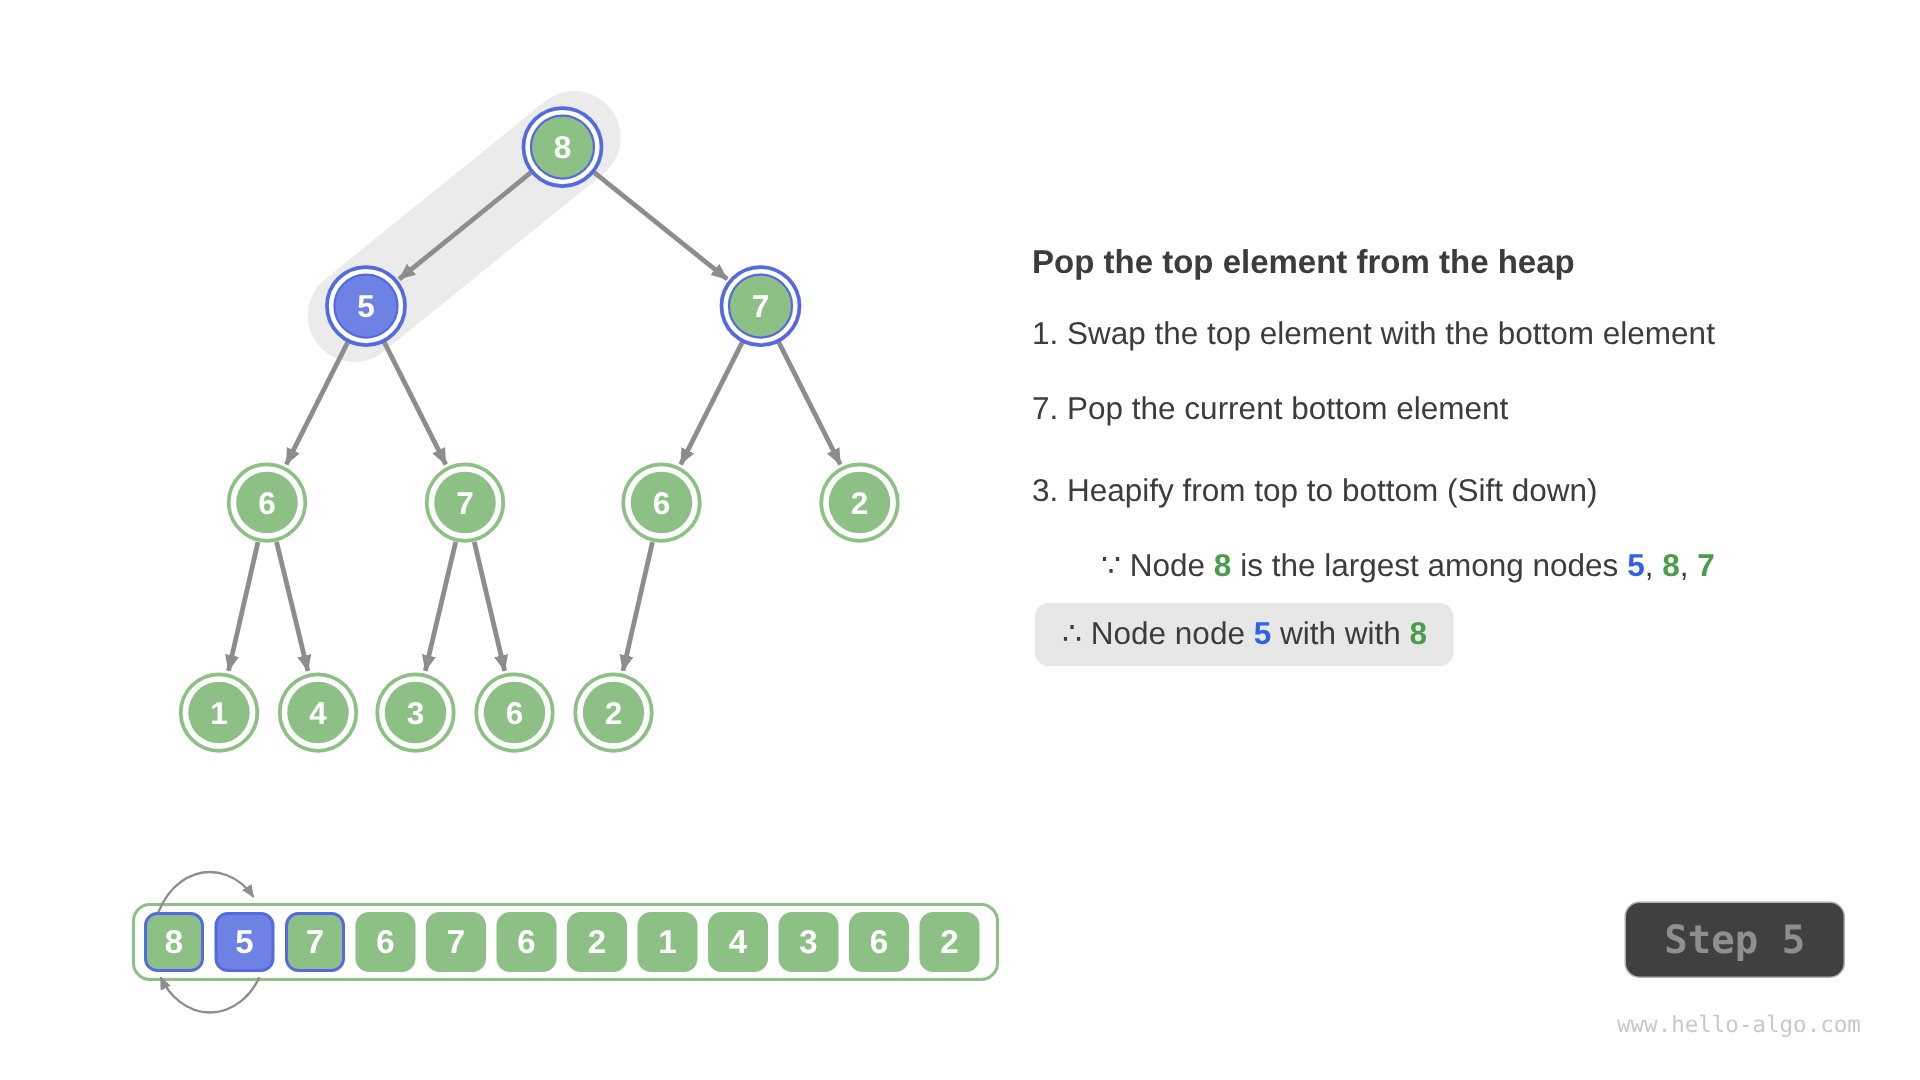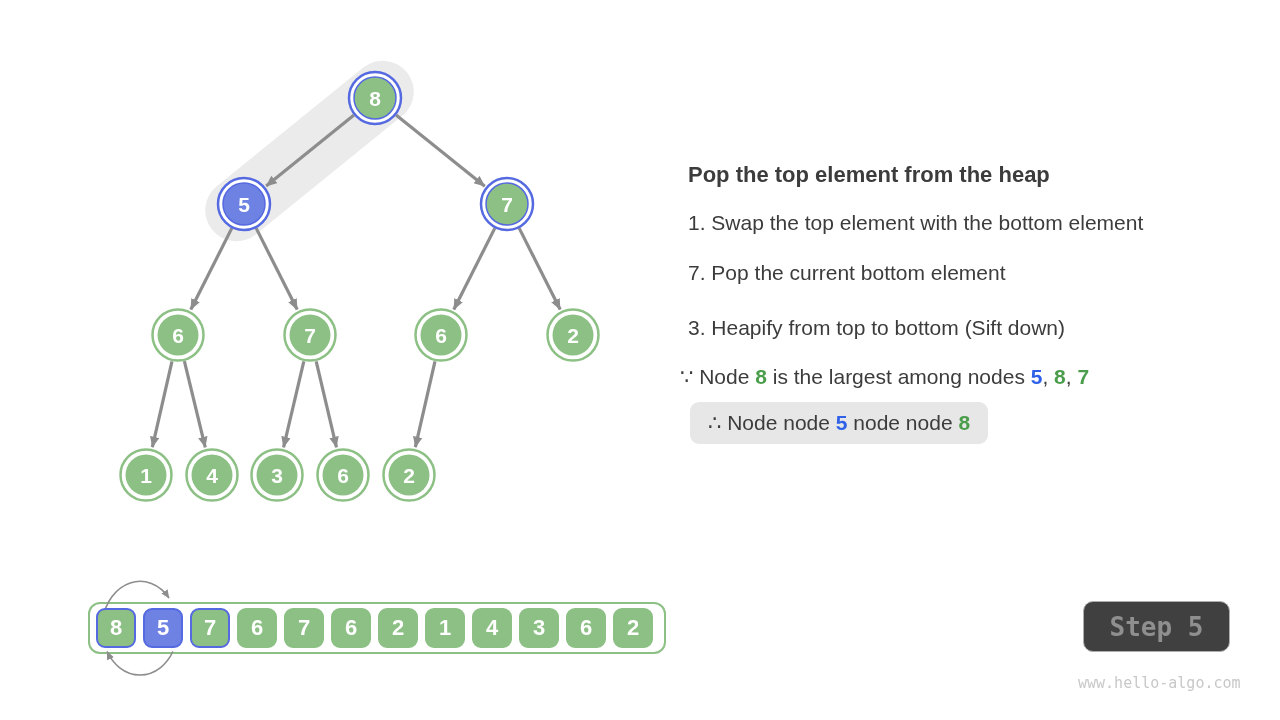--- a/index.html
+++ b/index.html
@@ -11,21 +11,21 @@
   #overlay-svg{position:absolute;left:0;top:0;z-index:2;pointer-events:none;}
 
   
   .panel-title{
     position:absolute;left:688px;font-size:22px;font-weight:700;color:var(--text-dark);
     white-space:nowrap;
   }
   .panel-line{
     position:absolute;left:688px;font-size:21px;color:var(--text-dark);white-space:nowrap;
   }
-  .panel-line.indent{left:680px;}
+  .panel-line.indent{left:734px;}
   .therefore-box{
     position:absolute;left:690px;height:42px;line-height:42px;
     background:var(--box-bg);border-radius:9px;padding:0 18px;
     font-size:21px;color:var(--text-dark);white-space:nowrap;
   }
   .seg-green{color:var(--num-green);font-weight:700;}
   .seg-blue{color:var(--num-blue);font-weight:700;}
 
   
   #array-box{
@@ -141,21 +141,21 @@
         <text x="409" y="482.5" text-anchor="middle" fill="#ffffff" font-size="21" font-weight="bold" font-family="&quot;Liberation Sans&quot;, sans-serif">2</text>
       </g>
     </svg>
 
   <div>
     <div class="panel-title" style="top:162px">Pop the top element from the heap</div>
     <div class="panel-line" style="top:211px">1. Swap the top element with the bottom element</div>
     <div class="panel-line" style="top:261px">7. Pop the current bottom element</div>
     <div class="panel-line" style="top:316px">3. Heapify from top to bottom (Sift down)</div>
     <div class="panel-line indent" style="top:365px"><span class="seg-plain">∵ Node </span><span class="seg-green">8</span><span class="seg-plain"> is the largest among nodes </span><span class="seg-blue">5</span><span class="seg-plain">, </span><span class="seg-green">8</span><span class="seg-plain">, </span><span class="seg-green">7</span></div>
-    <div class="therefore-box" style="top:402px"><span class="seg-plain">∴ Node node </span><span class="seg-blue">5</span><span class="seg-plain"> node node </span><span class="seg-green">8</span></div>
+    <div class="therefore-box" style="top:402px"><span class="seg-plain">∴ Node node </span><span class="seg-blue">5</span><span class="seg-plain"> with with </span><span class="seg-green">8</span></div>
   </div>
 
   <div id="array-box">
       <div class="cell green-outline">8</div>
       <div class="cell blue">5</div>
       <div class="cell green-outline">7</div>
       <div class="cell plain">6</div>
       <div class="cell plain">7</div>
       <div class="cell plain">6</div>
       <div class="cell plain">2</div>

